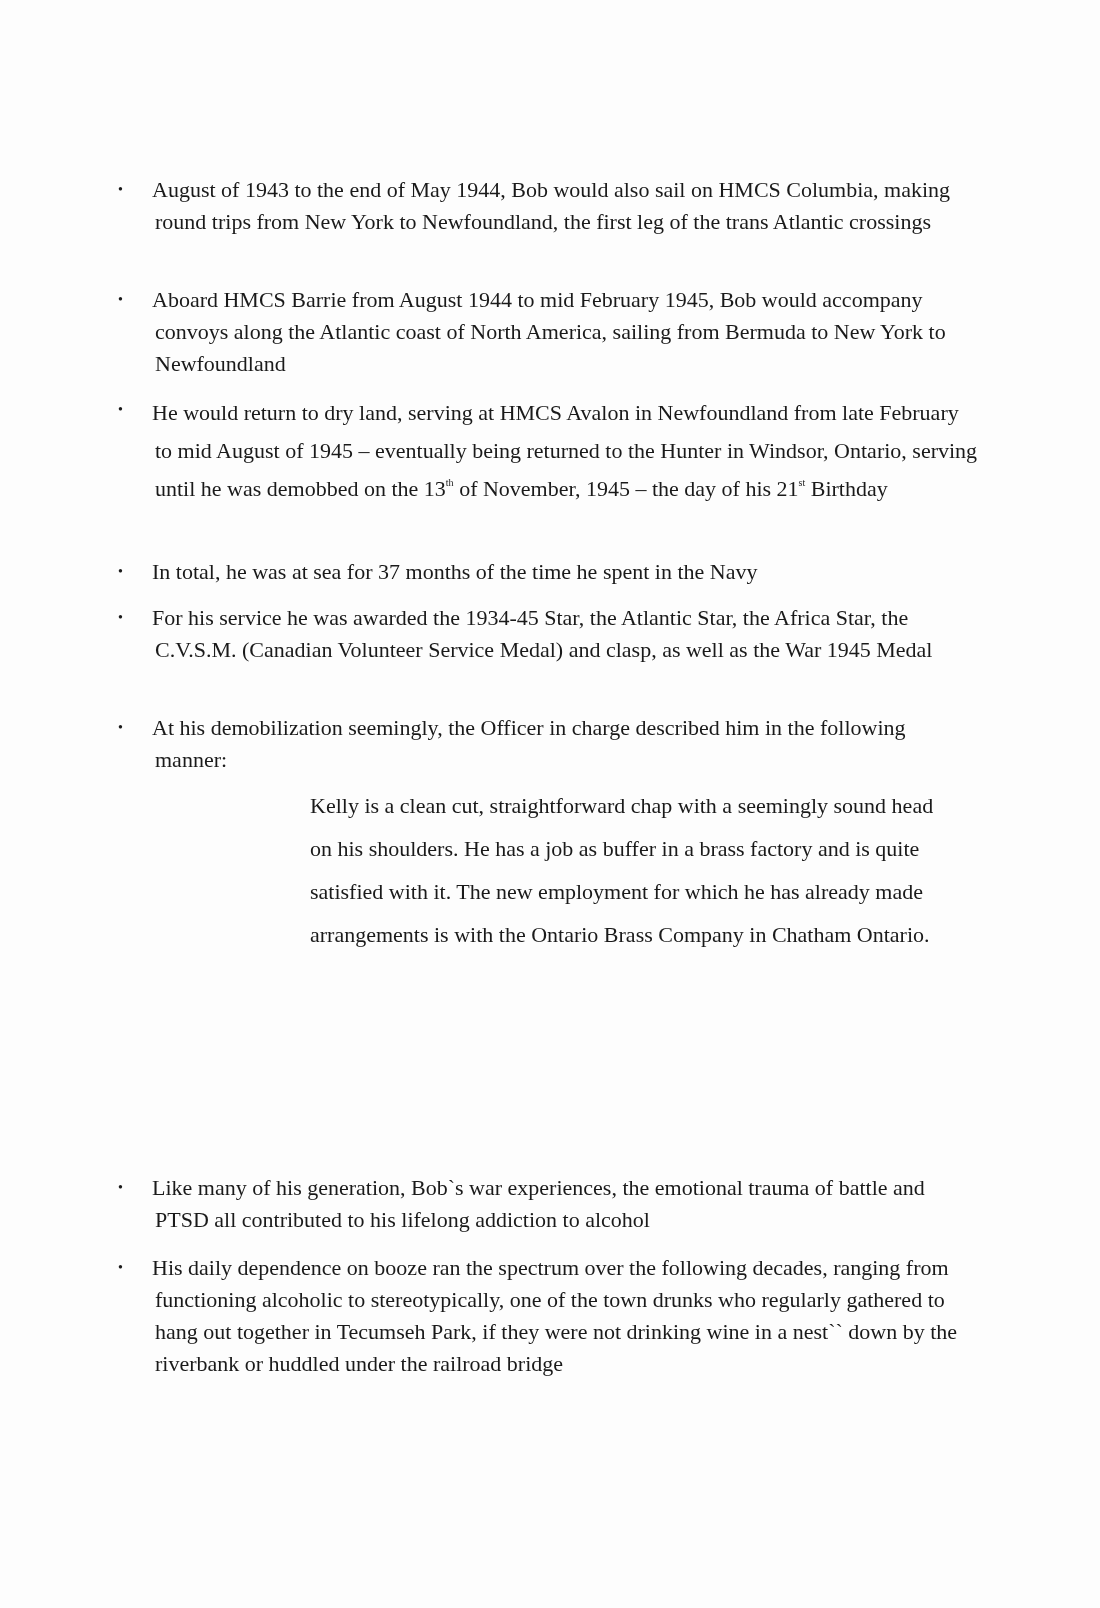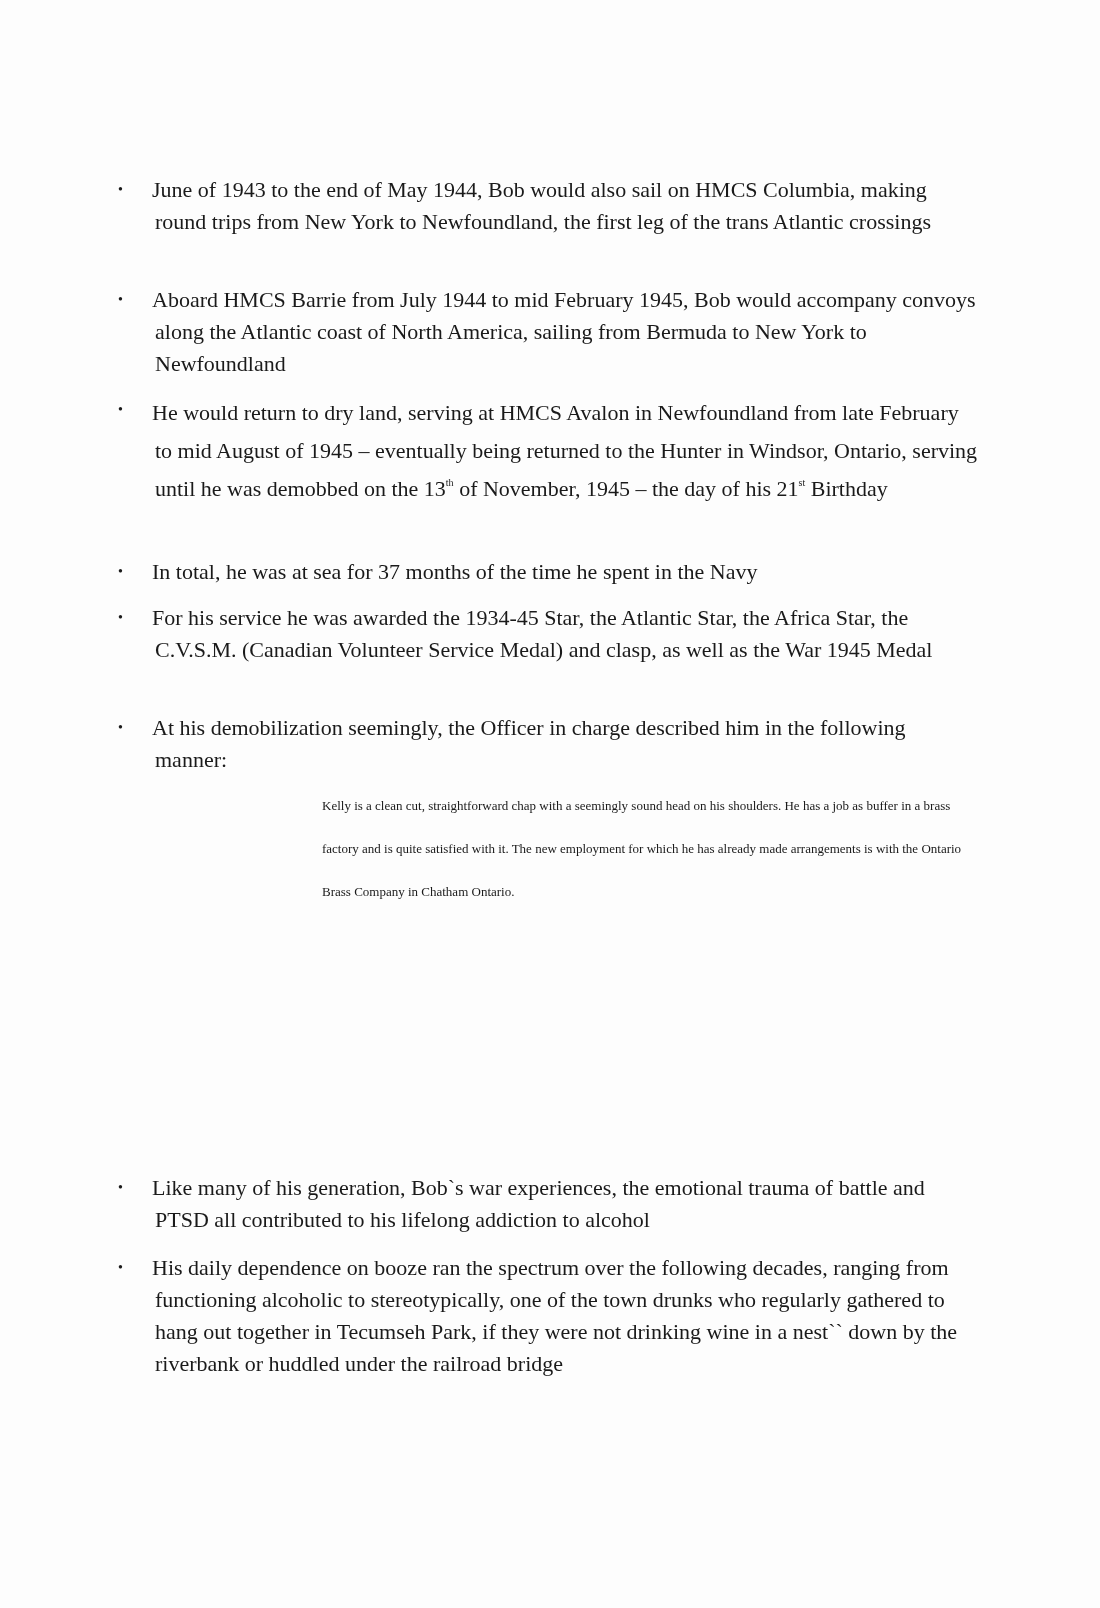--- a/index.html
+++ b/index.html
@@ -26,40 +26,40 @@
     font-size: 14px;
   }
   .bullet .text {
     display: block;
     padding-left: 37px;
     text-indent: -3px;
   }
   sup { font-size: 10px; line-height: 0; vertical-align: 10px; }
   .quote {
     position: absolute;
-    left: 322px;
+    left: 310px;
     width: 640px;
-    font-size: 13px;
+    font-size: 22px;
     line-height: 43px;
   }
   .quote p { margin: 0; }
 </style>
 </head>
 <body>
 
 <div class="page">
 
   <div class="bullet" style="top:174px;">
     <span class="dot">•</span>
-    <span class="text">June of 1943 to the end of May 1944, Bob would also sail on HMCS Columbia, making round trips from New York to Newfoundland, the first leg of the trans Atlantic crossings</span>
+    <span class="text">August of 1943 to the end of May 1944, Bob would also sail on HMCS Columbia, making round trips from New York to Newfoundland, the first leg of the trans Atlantic crossings</span>
   </div>
 
   <div class="bullet" style="top:284px;">
     <span class="dot">•</span>
-    <span class="text">Aboard HMCS Barrie from July 1944 to mid February 1945, Bob would accompany convoys along the Atlantic coast of North America, sailing from Bermuda to New York to Newfoundland</span>
+    <span class="text">Aboard HMCS Barrie from August 1944 to mid February 1945, Bob would accompany convoys along the Atlantic coast of North America, sailing from Bermuda to New York to Newfoundland</span>
   </div>
 
   <div class="bullet" style="top:394px;">
     <span class="dot">•</span>
     <span class="text" style="line-height:38px;"><span>He would return to dry land, serving at HMCS Avalon in Newfoundland from late February to mid August of 1945 – eventually being returned to the Hunter in Windsor, Ontario, serving until he was demobbed on the 13</span><sup>th</sup><span> of November, 1945 – the day of his 21</span><sup>st</sup><span> Birthday</span></span>
   </div>
 
   <div class="bullet" style="top:556px;">
     <span class="dot">•</span>
     <span class="text">In total, he was at sea for 37 months of the time he spent in the Navy</span>

